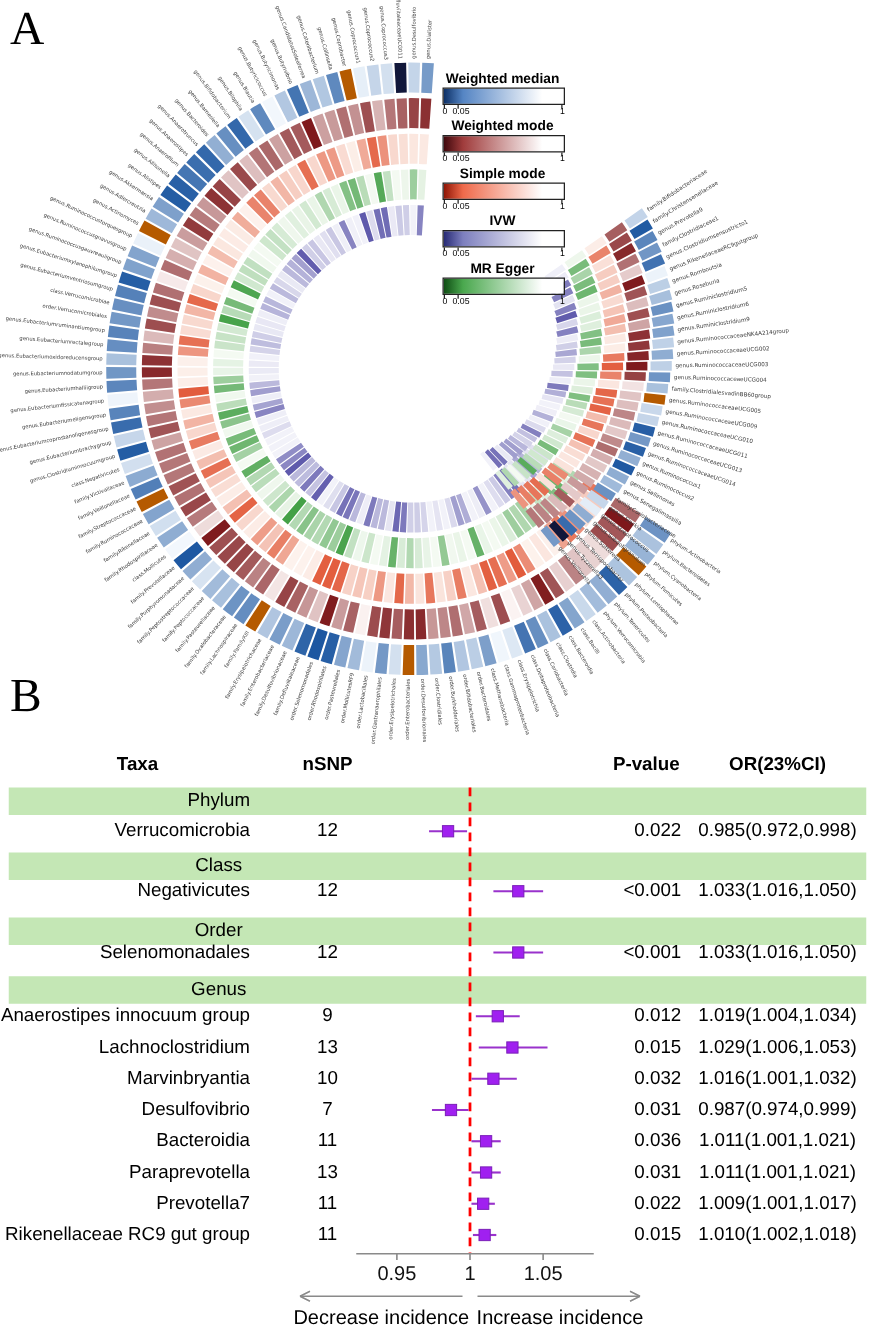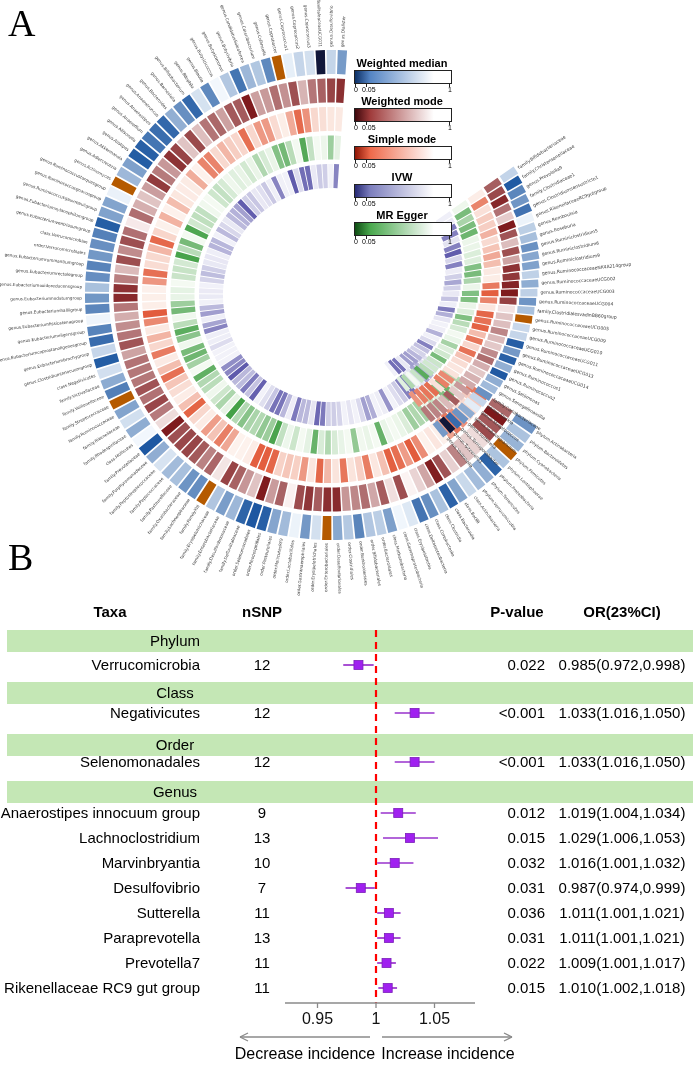--- a/index.html
+++ b/index.html
@@ -900,21 +900,21 @@
         <div class="cell-text t-right" style="left: 545px; top: 243px;">0.015</div>
         <div class="cell-text t-center" style="left: 622px; top: 243px;">1.029(1.006,1.053)</div>
         <div class="cell-text t-right" style="left: 200px; top: 268px;">Marvinbryantia</div>
         <div class="cell-text t-center" style="left: 262px; top: 268px;">10</div>
         <div class="cell-text t-right" style="left: 545px; top: 268px;">0.032</div>
         <div class="cell-text t-center" style="left: 622px; top: 268px;">1.016(1.001,1.032)</div>
         <div class="cell-text t-right" style="left: 200px; top: 293px;">Desulfovibrio</div>
         <div class="cell-text t-center" style="left: 262px; top: 293px;">7</div>
         <div class="cell-text t-right" style="left: 545px; top: 293px;">0.031</div>
         <div class="cell-text t-center" style="left: 622px; top: 293px;">0.987(0.974,0.999)</div>
-        <div class="cell-text t-right" style="left: 200px; top: 318px;">Sutterella</div>
+        <div class="cell-text t-right" style="left: 200px; top: 318px;">Bacteroidia</div>
         <div class="cell-text t-center" style="left: 262px; top: 318px;">11</div>
         <div class="cell-text t-right" style="left: 545px; top: 318px;">0.036</div>
         <div class="cell-text t-center" style="left: 622px; top: 318px;">1.011(1.001,1.021)</div>
         <div class="cell-text t-right" style="left: 200px; top: 343px;">Paraprevotella</div>
         <div class="cell-text t-center" style="left: 262px; top: 343px;">13</div>
         <div class="cell-text t-right" style="left: 545px; top: 343px;">0.031</div>
         <div class="cell-text t-center" style="left: 622px; top: 343px;">1.011(1.001,1.021)</div>
         <div class="cell-text t-right" style="left: 200px; top: 368px;">Prevotella7</div>
         <div class="cell-text t-center" style="left: 262px; top: 368px;">11</div>
         <div class="cell-text t-right" style="left: 545px; top: 368px;">0.022</div>

